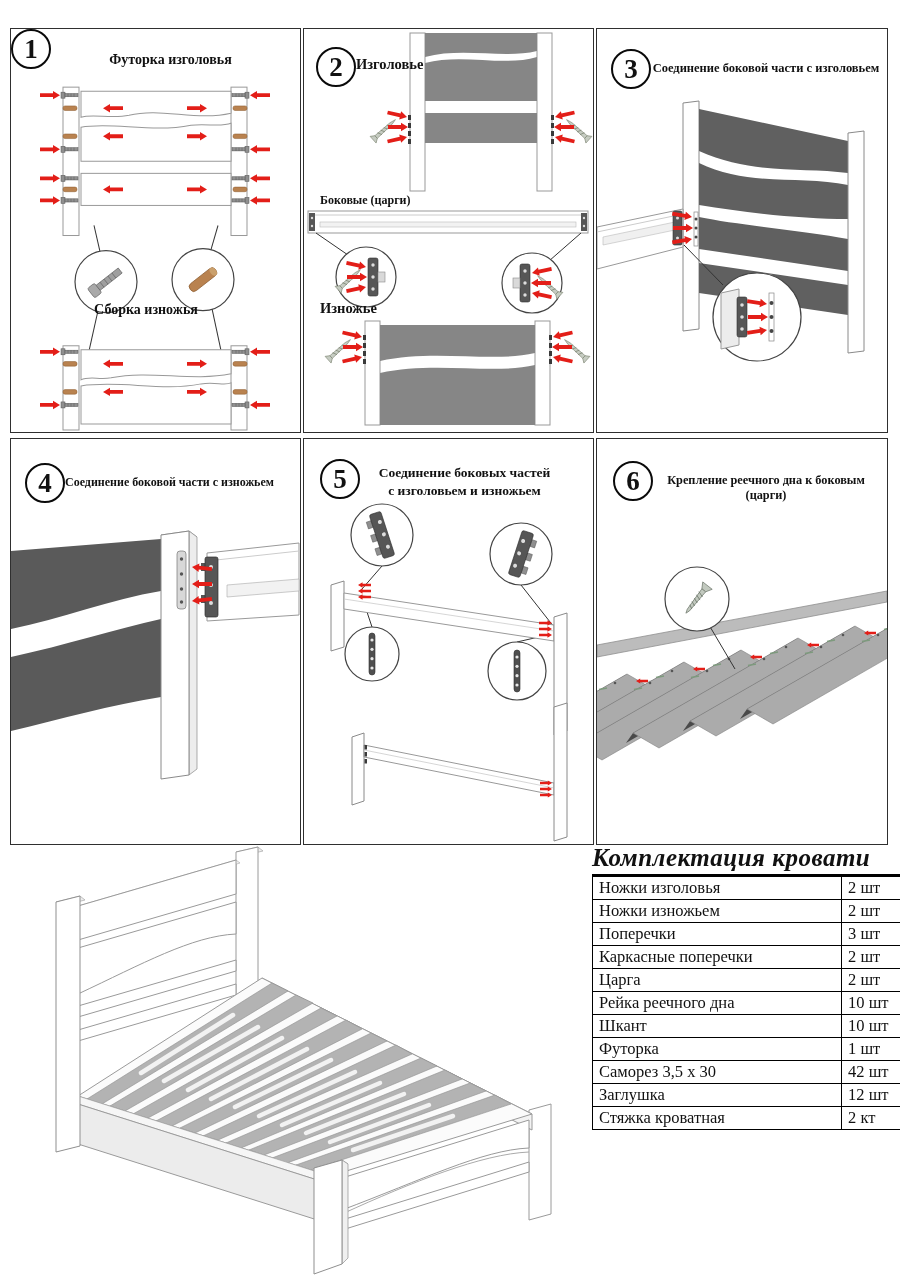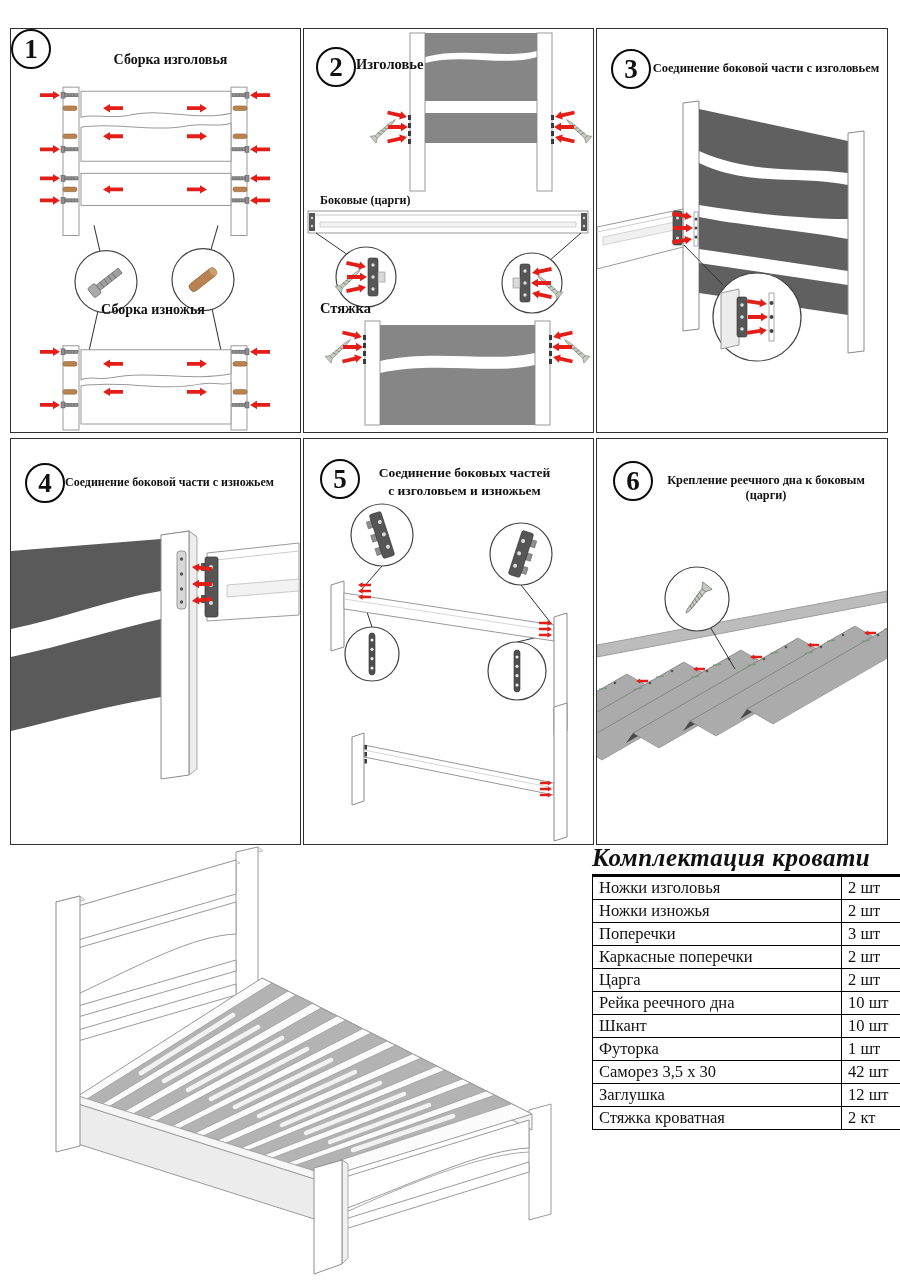--- a/index.html
+++ b/index.html
@@ -27,22 +27,22 @@
   }
   td.qty{width:52px;text-align:left;padding:1px 2px;}
   .bedwrap{position:absolute;left:12px;top:846px;width:578px;height:434px;}
   .bedwrap svg{width:100%;height:100%;}
 </style>
 </head>
 <body>
 
 <div class="panel" style="left:10px;top:28px;width:291px;height:405px;">
   <div class="badge">1</div>
-  <div class="ptitle center" style="left:40px;right:10px;top:22px;font-size:14px;">Сборка изголовья</div>
-  <div class="ptitle center" style="left:27px;width:230px;top:272px;font-size:14px;">Сборка изножья</div>
+  <div class="ptitle center" style="left:40px;right:10px;top:22px;font-size:14px;">Футорка изголовья</div>
+  <div class="ptitle center" style="left:20px;width:230px;top:272px;font-size:14px;">Сборка изножья</div>
   <svg viewBox="0 0 289 402" preserveAspectRatio="none">
     <defs>
       <g id="p1a">
           <polygon points="0,0 -7,-4.2 -7,-1.9 -20,-1.9 -20,1.9 -7,1.9 -7,4.2" fill="#e31e18"></polygon>
         </g>
       <g id="p1b">
           <rect x="-4" y="-3" width="4" height="6" fill="#8f8f8f" stroke="#555" stroke-width="0.5"></rect>
           <rect x="0" y="-1.6" width="13" height="3.2" fill="#909090" stroke="#555" stroke-width="0.5"></rect>
           <line x1="3" y1="-1.6" x2="3" y2="1.6" stroke="#555" stroke-width="0.5"></line>
           <line x1="6" y1="-1.6" x2="6" y2="1.6" stroke="#555" stroke-width="0.5"></line>
@@ -129,21 +129,21 @@
       <use href="#p1a" transform="translate(196,362)"></use>
     <use href="#p1b" transform="translate(234,375) rotate(180)"></use>
       <use href="#p1a" transform="translate(239,375) rotate(180)"></use>
   </svg>
 </div>
 
 <div class="panel" style="left:303px;top:28px;width:291px;height:405px;">
   <div class="badge" style="left:12px;top:18px;">2</div>
   <div class="ptitle" style="left:52px;top:26px;font-size:14.5px;">Изголовье</div>
   <div class="ptitle" style="left:16px;top:164px;font-size:12px;">Боковые (царги)</div>
-  <div class="ptitle" style="left:16px;top:270px;font-size:14.5px;">Стяжка</div>
+  <div class="ptitle" style="left:16px;top:270px;font-size:14.5px;">Изножье</div>
   <svg viewBox="0 0 289 403" preserveAspectRatio="none">
     <defs>
       <g id="p2a">
           <polygon points="0,0 -7,-4.2 -7,-1.9 -20,-1.9 -20,1.9 -7,1.9 -7,4.2" fill="#e31e18"></polygon>
         </g>
       <g id="p2s">
           <polygon points="-16,-4.5 -12,-1.8 -12,1.8 -16,4.5" fill="#c6ccc2" stroke="#79816f" stroke-width="0.6"></polygon>
           <polygon points="-12,-1.8 8,-1.3 14,0 8,1.3 -12,1.8" fill="#c6ccc2" stroke="#79816f" stroke-width="0.6"></polygon>
           <line x1="-8" y1="-2.2" x2="-6" y2="2.2" stroke="#79816f" stroke-width="0.7"></line>
           <line x1="-4" y1="-2" x2="-2" y2="2" stroke="#79816f" stroke-width="0.7"></line>
@@ -472,21 +472,21 @@
 
 <div class="parts">
   <div class="parts-title">Комплектация кровати</div>
   <table class="parts-tbl">
     <tbody>
       <tr>
           <td>Ножки изголовья</td>
           <td class="qty">2 шт</td>
         </tr>
       <tr>
-          <td>Ножки изножья</td>
+          <td>Ножки изножьем</td>
           <td class="qty">2 шт</td>
         </tr>
       <tr>
           <td>Поперечки</td>
           <td class="qty">3 шт</td>
         </tr>
       <tr>
           <td>Каркасные поперечки</td>
           <td class="qty">2 шт</td>
         </tr>

